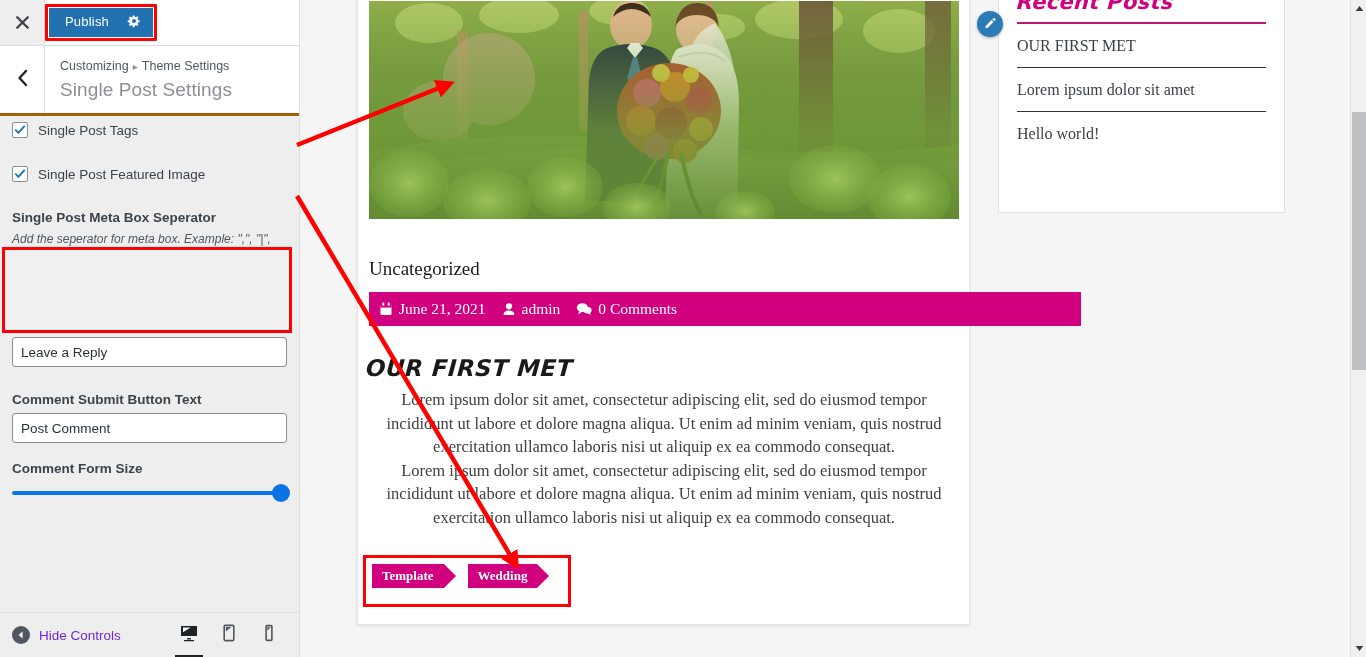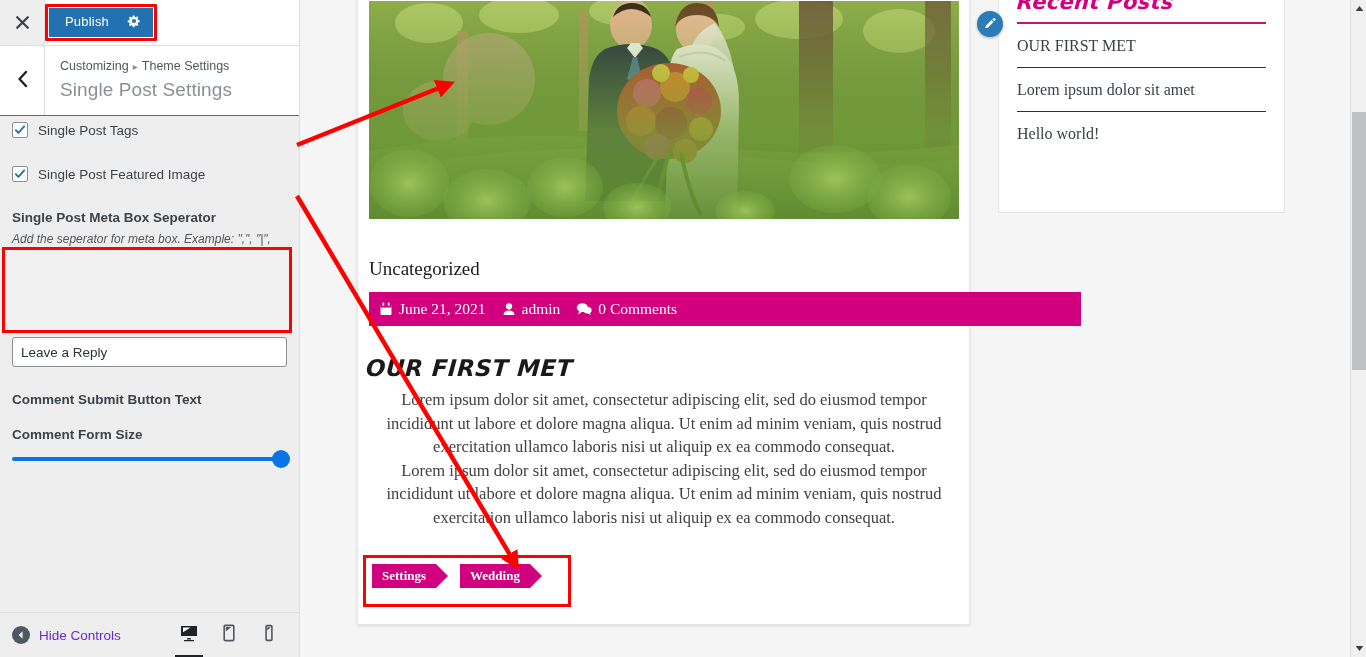--- a/index.html
+++ b/index.html
@@ -43,21 +43,21 @@
     font-size: 13px; font-weight: normal;
     padding: 6px 14px 7px 16px; border: none; cursor: pointer;
     line-height: 16px; letter-spacing: .2px;
   }
   #publish-gear {
     background: #2271b1; color: #ffffff; border: none; cursor: pointer;
     padding: 0 12px 0 4px; display: flex; align-items: center;
   }
 
   #breadcrumb-bar {
-    background: #ffffff; border-bottom: 1px solid #a16207;
+    background: #ffffff; border-bottom: 3px solid #a16207;
     height: 70px; display: flex; align-items: stretch;
   }
   #back-btn {
     width: 45px; display: flex; align-items: center; justify-content: center;
     border-right: 1px solid #dddddd; cursor: pointer;
   }
   #crumb-text { padding: 12px 0 0 15px; }
   #crumb-line { font-size: 12.5px; color: #50575e; line-height: 16px; }
   #crumb-line .sep { color: #8c8f94; margin: 0 4px; font-size: 10px; }
   #panel-title {
@@ -330,20 +330,21 @@
         <input class="field-input" type="text" value="" style="">
       </div>
 
       <div class="field-block" style="margin-top:16px;">
         <div class="field-label">Comment Form Heading</div>
         <input class="field-input" type="text" value="Leave a Reply" style="">
       </div>
 
       <div class="field-block" style="margin-top:24px;">
         <div class="field-label">Comment Submit Button Text</div>
+        <input class="field-input" type="text" value="Post Comment" style="">
       </div>
 
       <div class="field-block" style="margin-top:17px;">
         <div class="field-label">Comment Form Size</div>
         <div class="slider-track">
           <div class="slider-thumb"></div>
         </div>
       </div>
 
     </div>
@@ -513,21 +514,21 @@
 
         <div id="post-title">OUR FIRST MET</div>
 
         <div id="post-body">
           <p>Lorem ipsum dolor sit amet, consectetur adipiscing elit, sed do eiusmod tempor incididunt ut labore et dolore magna aliqua. Ut enim ad minim veniam, quis nostrud exercitation ullamco laboris nisi ut aliquip ex ea commodo consequat.</p>
           <p>Lorem ipsum dolor sit amet, consectetur adipiscing elit, sed do eiusmod tempor incididunt ut labore et dolore magna aliqua. Ut enim ad minim veniam, quis nostrud exercitation ullamco laboris nisi ut aliquip ex ea commodo consequat.</p>
         </div>
 
         <div id="tags-outline"></div>
         <div id="tags-row">
-          <span class="tag">Settings</span>
+          <span class="tag">Template</span>
           <span class="tag">Wedding</span>
         </div>
       </div>
 
       <div id="widget-area">
         <div id="widget-edit-icon">
           <svg width="14" height="14" viewBox="0 0 16 16">
             <path fill="#ffffff" d="M11.6 1.6a1.6 1.6 0 0 1 2.3 2.3l-1 1-2.3-2.3 1-1zM9.7 3.5l2.3 2.3-6.4 6.4-3 .7.7-3 6.4-6.4z"></path>
           </svg>
         </div>

